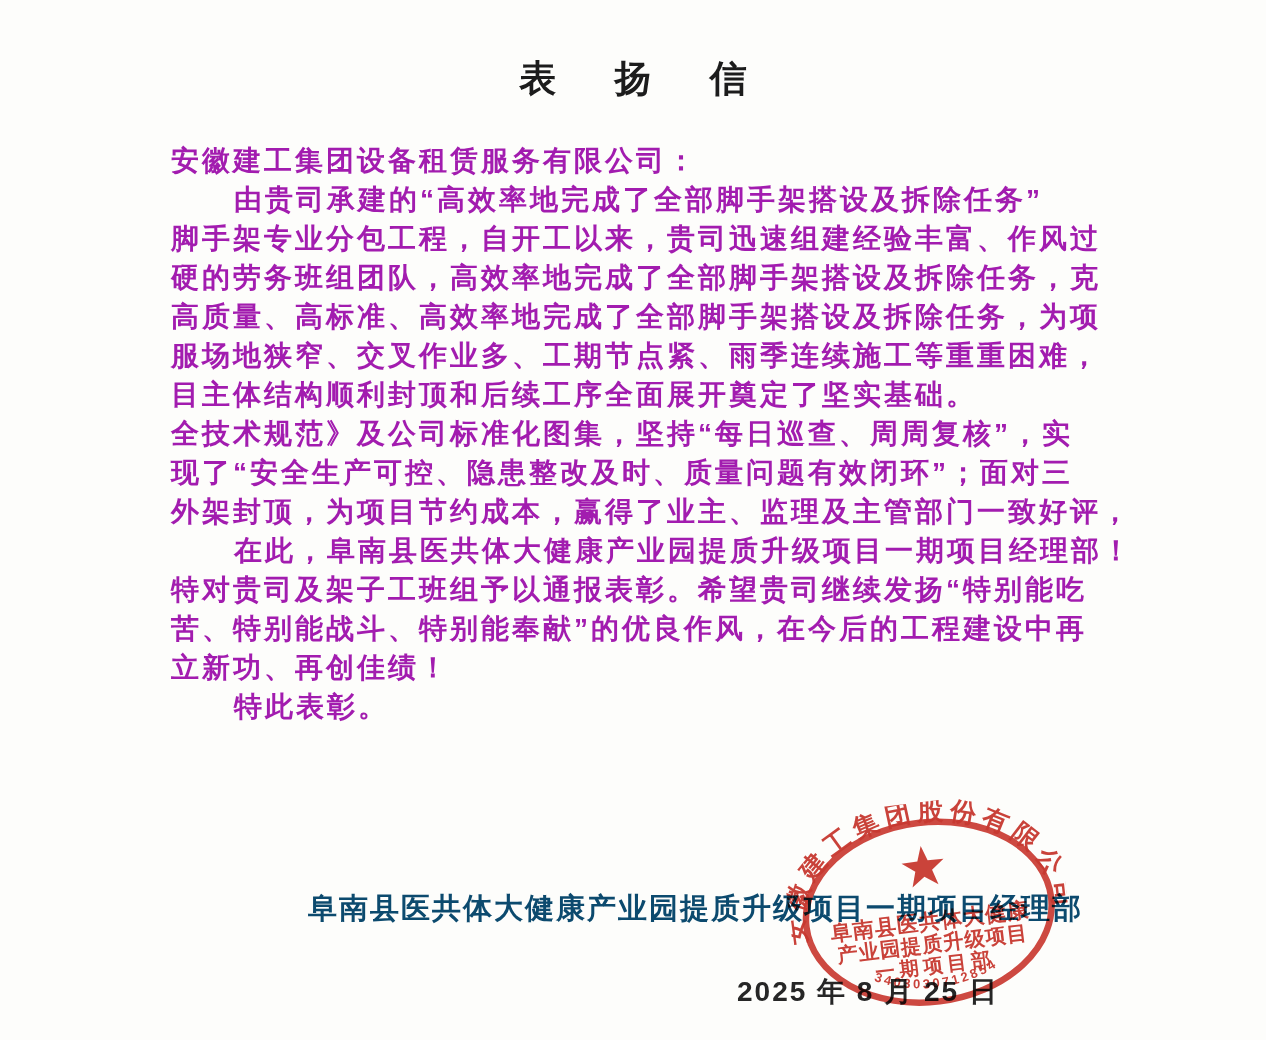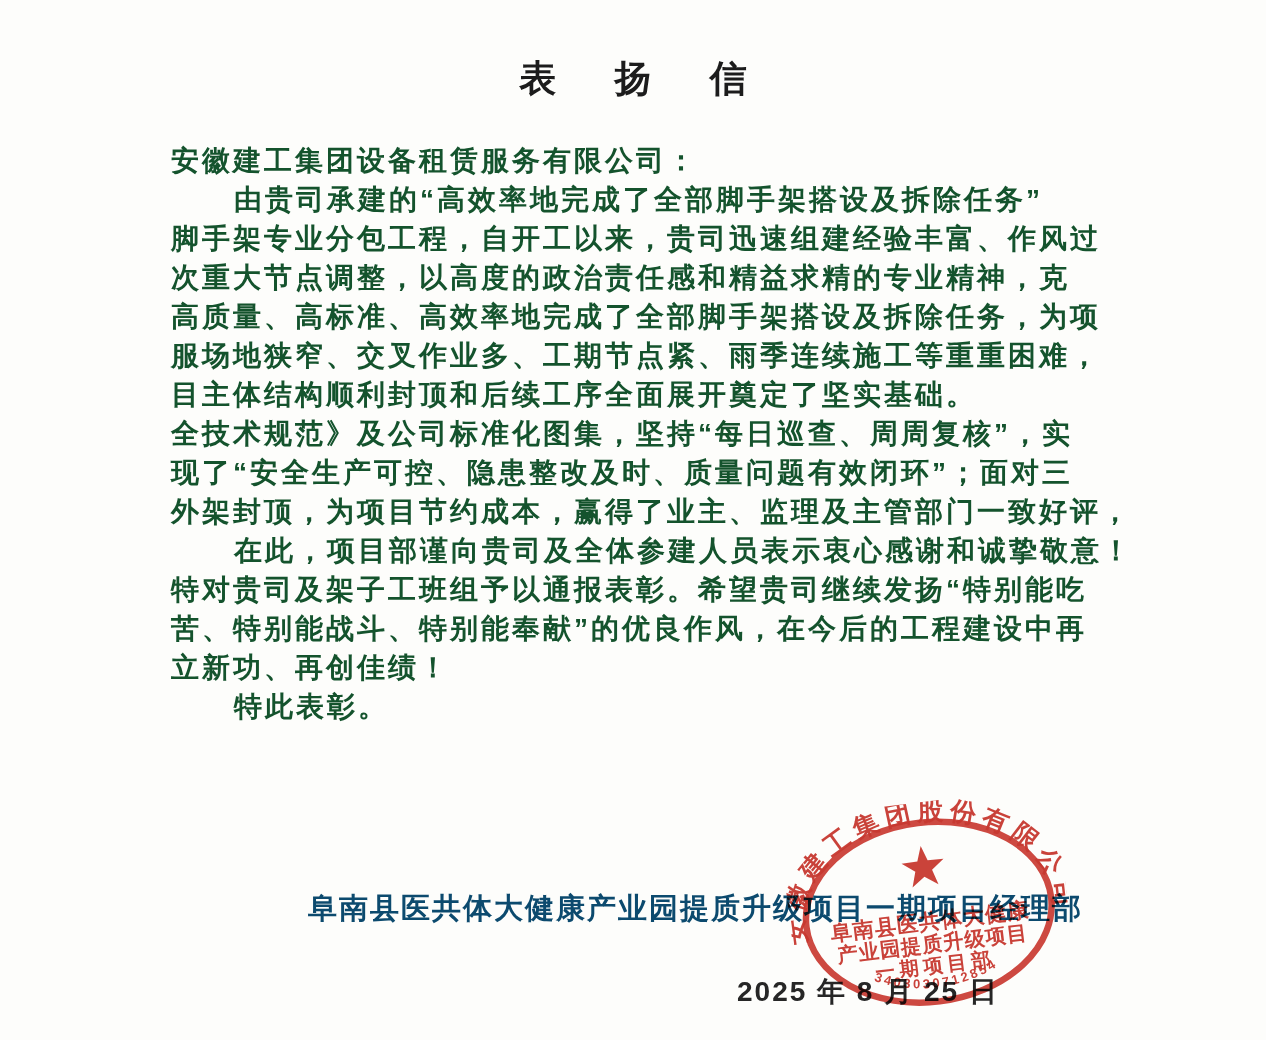--- a/index.html
+++ b/index.html
@@ -17,21 +17,21 @@
     position:absolute; top:54px; left:0; right:0;
     text-align:center;
     font-size:37px; font-weight:700;
     letter-spacing:24px; text-indent:24px;
     color:#1c1c1c;
   }
   .letter-body {
     position:absolute; left:171px; top:141px; width:968px;
     font-size:28px; line-height:39px;
     font-weight:600; letter-spacing:3px;
-    color:#14532d;
+    color:#a21caf;
   }
   .line { white-space:nowrap; }
   .line.indent { text-indent:63px; }
   .signature {
     position:absolute; left:308px; top:889px;
     font-size:29px; font-weight:600; letter-spacing:2px;
     color:#0c4a6e; white-space:nowrap;
   }
   .date {
     position:absolute; left:737px; top:973px;
@@ -53,28 +53,28 @@
 
 <div class="page">
 
   <div class="title">表 扬 信</div>
 
   <div class="letter-body">
     <div class="line salutation">安徽建工集团设备租赁服务有限公司：</div>
 
   <div class="line indent">由贵司承建的“高效率地完成了全部脚手架搭设及拆除任务”</div>
       <div class="line">脚手架专业分包工程，自开工以来，贵司迅速组建经验丰富、作风过</div>
-      <div class="line">次重大节点调整，以高度的政治责任感和精益求精的专业精神，克</div>
+      <div class="line">硬的劳务班组团队，高效率地完成了全部脚手架搭设及拆除任务，克</div>
       <div class="line">高质量、高标准、高效率地完成了全部脚手架搭设及拆除任务，为项</div>
       <div class="line">服场地狭窄、交叉作业多、工期节点紧、雨季连续施工等重重困难，</div>
       <div class="line">目主体结构顺利封顶和后续工序全面展开奠定了坚实基础。</div>
       <div class="line">全技术规范》及公司标准化图集，坚持“每日巡查、周周复核”，实</div>
       <div class="line">现了“安全生产可控、隐患整改及时、质量问题有效闭环”；面对三</div>
       <div class="line">外架封顶，为项目节约成本，赢得了业主、监理及主管部门一致好评，</div>
-      <div class="line indent">在此，项目部谨向贵司及全体参建人员表示衷心感谢和诚挚敬意！</div>
+      <div class="line indent">在此，阜南县医共体大健康产业园提质升级项目一期项目经理部！</div>
       <div class="line">特对贵司及架子工班组予以通报表彰。希望贵司继续发扬“特别能吃</div>
       <div class="line">苦、特别能战斗、特别能奉献”的优良作风，在今后的工程建设中再</div>
       <div class="line">立新功、再创佳绩！</div>
       <div class="line indent">特此表彰。</div>
     </div>
 
   <div class="signature">阜南县医共体大健康产业园提质升级项目一期项目经理部</div>
 
   <div class="date">2025 年 8 月 25 日</div>
 

